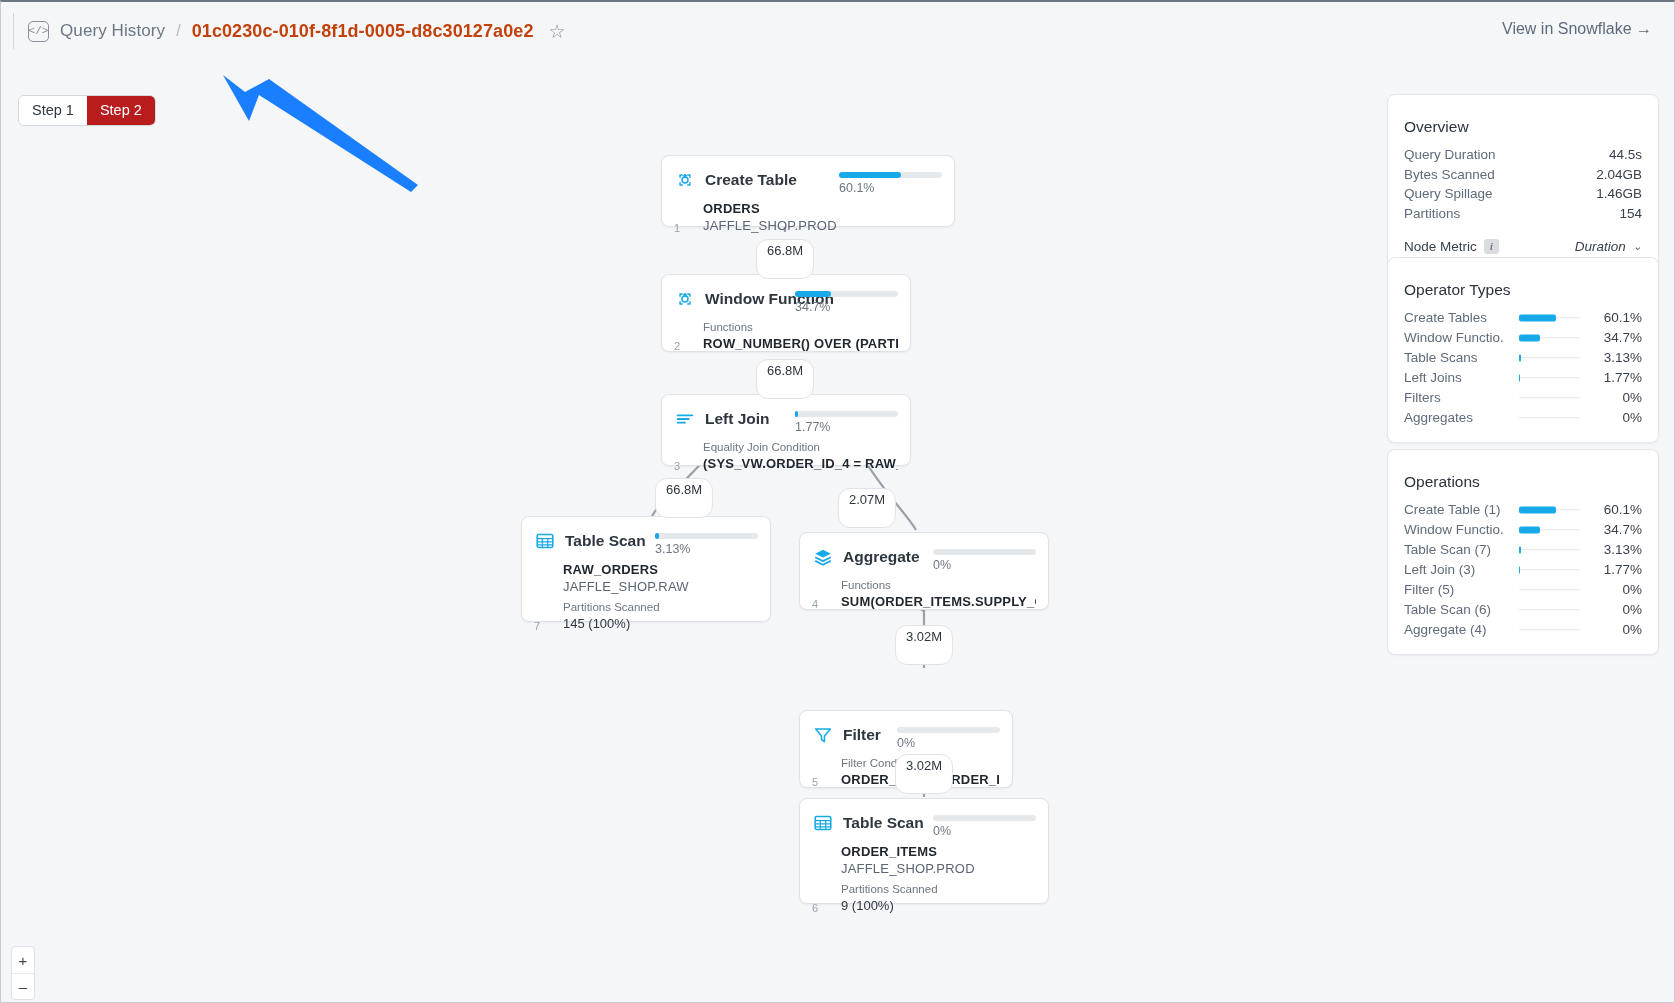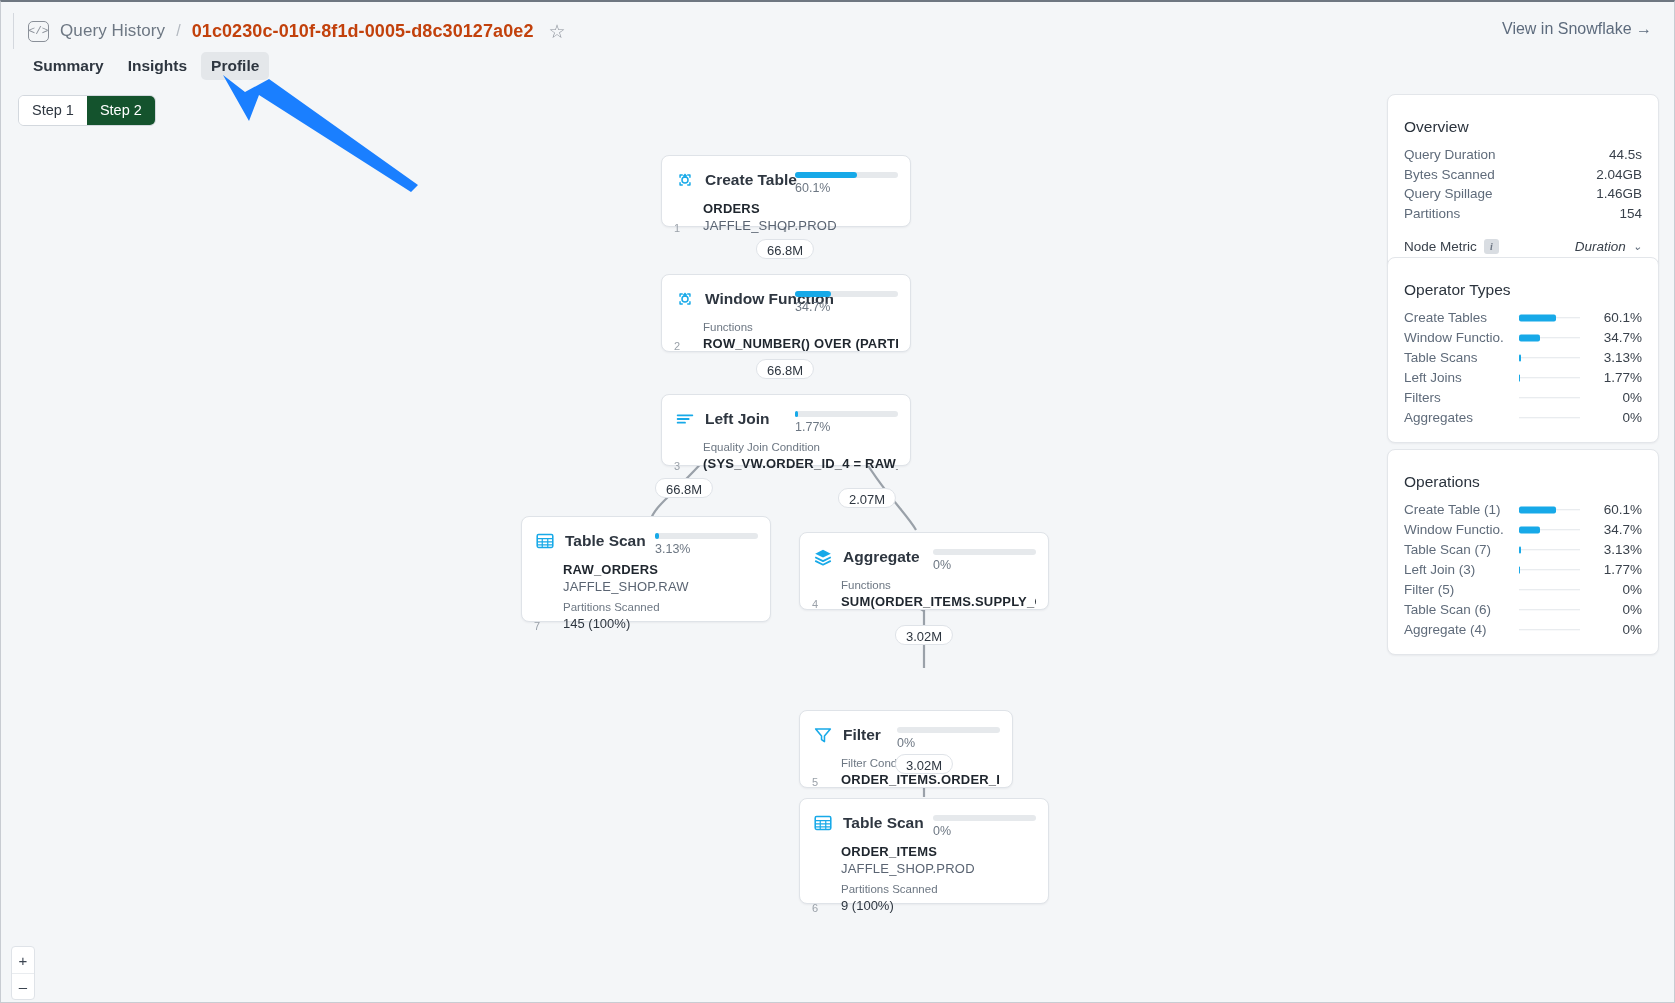--- a/index.html
+++ b/index.html
@@ -62,21 +62,21 @@
 
   
   .steps {
     position: absolute; top: 93px; left: 17px;
     display: flex; border: 1px solid #d3d8de; border-radius: 6px;
     overflow: hidden; background: #fff;
   }
   .step {
     font-size: 14.5px; padding: 6px 13px 7px; color: #2e3640; background: #fff;
   }
-  .step.active { background: #14532d; color: #fff; }
+  .step.active { background: #b91c1c; color: #fff; }
 
   
   .canvas { position: absolute; top: 80px; left: 0; right: 0; bottom: 0; }
   .edges { position: absolute; inset: 0; width: 100%; height: 100%; }
 
   .node {
     position: absolute;
     background: #fff;
     border: 1px solid #dfe3e8;
     border-radius: 8px;
@@ -102,21 +102,21 @@
   }
   .kv-label { font-size: 11.5px; color: #6d7783; line-height: 16px; }
   .kv-strong { font-size: 13px; font-weight: bold; color: #1f262e; line-height: 17px; letter-spacing:.2px; }
   .kv-sub { font-size: 13px; color: #5a6472; line-height: 17px; letter-spacing:.2px; }
   .kv-val { font-size: 13px; color: #2e3640; line-height: 17px; }
   .clip { white-space: nowrap; overflow: hidden; }
 
   .edge-pill {
     position: absolute;
     background: #fff; border: 1px solid #dfe3e8; border-radius: 12px;
-    font-size: 13px; color: #2e3640; padding: 3px 10px 0;
+    font-size: 13px; color: #2e3640; padding: 3px 10px 20px;
     transform: translateX(-50%);
   }
 
   
   .panel {
     position: absolute; right: 15px;
     width: 272px; background: #fff;
     border: 1px solid #e3e6ea; border-radius: 8px;
     box-shadow: 0 1px 2px rgba(16,24,40,.05);
     padding: 23px 16px 15px;
@@ -180,25 +180,20 @@
     <div class="topbar-left">
       <span class="code-icon">&lt;/&gt;</span>
       <span class="crumb-link">Query History</span>
       <span class="crumb-sep">/</span>
       <span class="crumb-id">01c0230c-010f-8f1d-0005-d8c30127a0e2</span>
       <span class="star-icon">☆</span>
     </div>
     <a class="snowflake-link">View in Snowflake →</a>
   </div>
 
-  <div class="tabs">
-    <div class="tab">Summary</div>
-    <div class="tab">Insights</div>
-    <div class="tab active">Profile</div>
-  </div>
 
   <div class="steps">
     <div class="step">Step 1</div>
     <div class="step active">Step 2</div>
   </div>
 
   <div class="canvas">
 
     <svg class="edges">
       <defs>
@@ -213,21 +208,21 @@
 
       <path d="M650 437 C 655 420, 690 400, 726 349" fill="none" stroke="#9aa1a9" stroke-width="2.2" marker-end="url(#ah)"></path>
 
       <path d="M915 448 C 905 430, 880 410, 846 349" fill="none" stroke="#9aa1a9" stroke-width="2.2" marker-end="url(#ah)"></path>
 
       <line x1="923" y1="586" x2="923" y2="522" stroke="#9aa1a9" stroke-width="2.2" marker-end="url(#ah)"></line>
 
       <line x1="923" y1="715" x2="923" y2="651" stroke="#9aa1a9" stroke-width="2.2" marker-end="url(#ah)"></line>
     </svg>
 
-    <div class="node" style="left:660px; top:73px; width:250px; height:72px;">
+    <div class="node" style="left:660px; top:73px; width:294px; height:72px;">
       <div class="node-head">
         <svg class="node-ic" viewBox="0 0 24 24">
           <circle cx="12" cy="12" r="3.3" fill="none" stroke="#17a9e8" stroke-width="1.6"></circle>
           <path d="M12 9.2 V6.3 M10.5 7.6 L12 6.1 L13.5 7.6" fill="none" stroke="#17a9e8" stroke-width="1.5" stroke-linecap="round"></path>
           <path d="M6.6 6.6 h2.4 M6.6 6.6 v2.4" stroke="#17a9e8" stroke-width="1.6" stroke-linecap="round"></path>
           <path d="M17.4 6.6 h-2.4 M17.4 6.6 v2.4" stroke="#17a9e8" stroke-width="1.6" stroke-linecap="round"></path>
           <path d="M6.6 17.4 h2.4 M6.6 17.4 v-2.4" stroke="#17a9e8" stroke-width="1.6" stroke-linecap="round"></path>
           <path d="M17.4 17.4 h-2.4 M17.4 17.4 v-2.4" stroke="#17a9e8" stroke-width="1.6" stroke-linecap="round"></path>
         </svg>
         <div class="node-title">Create Table</div>

